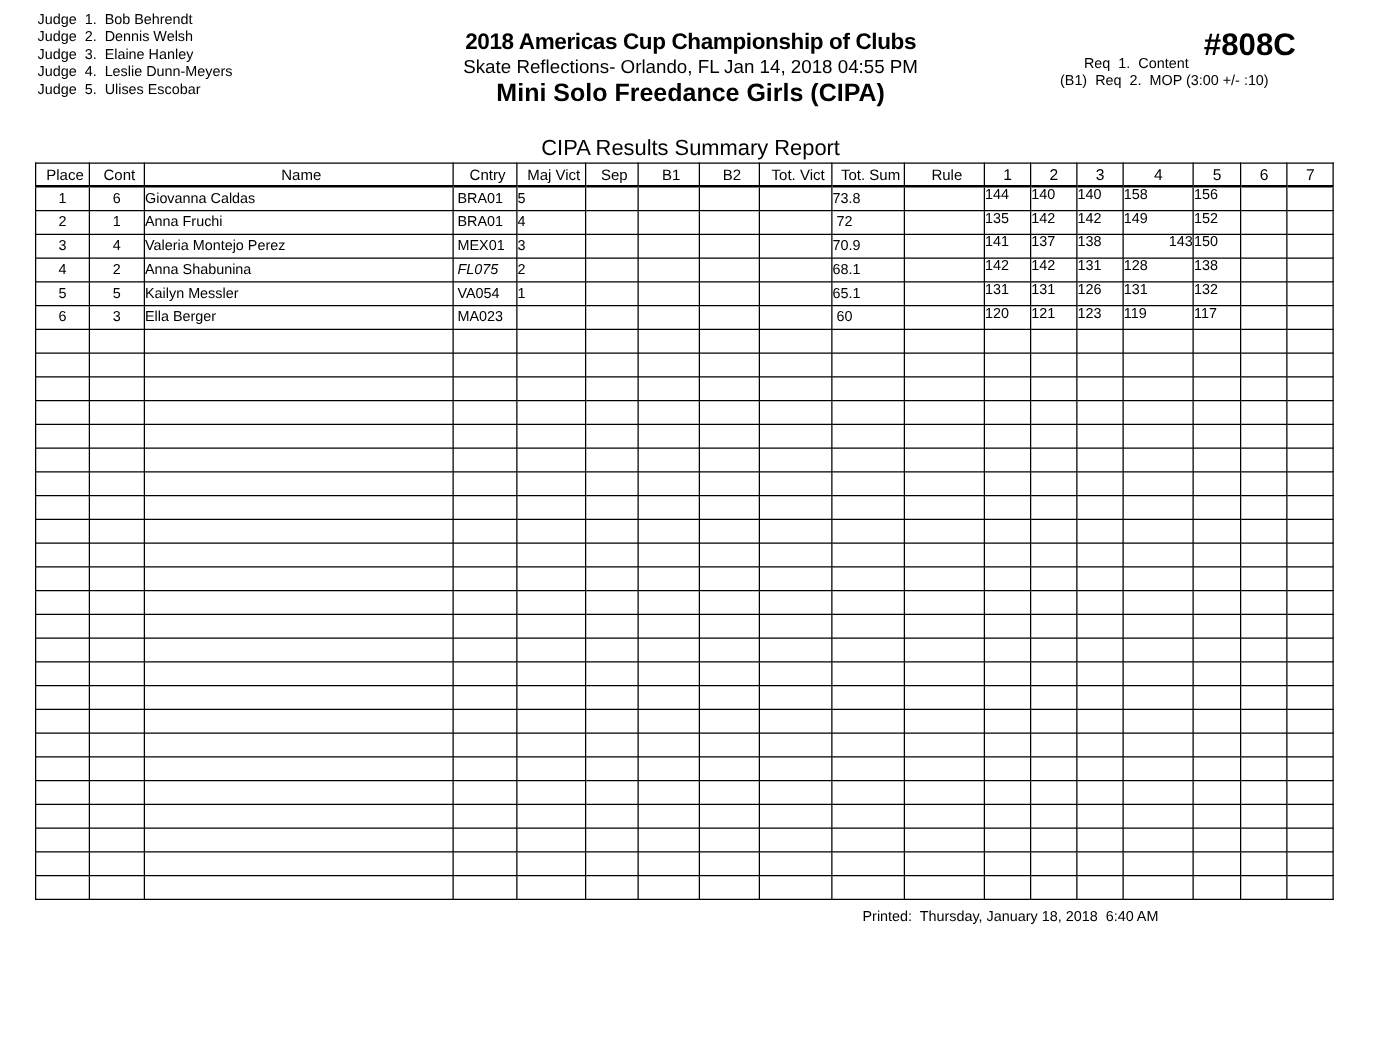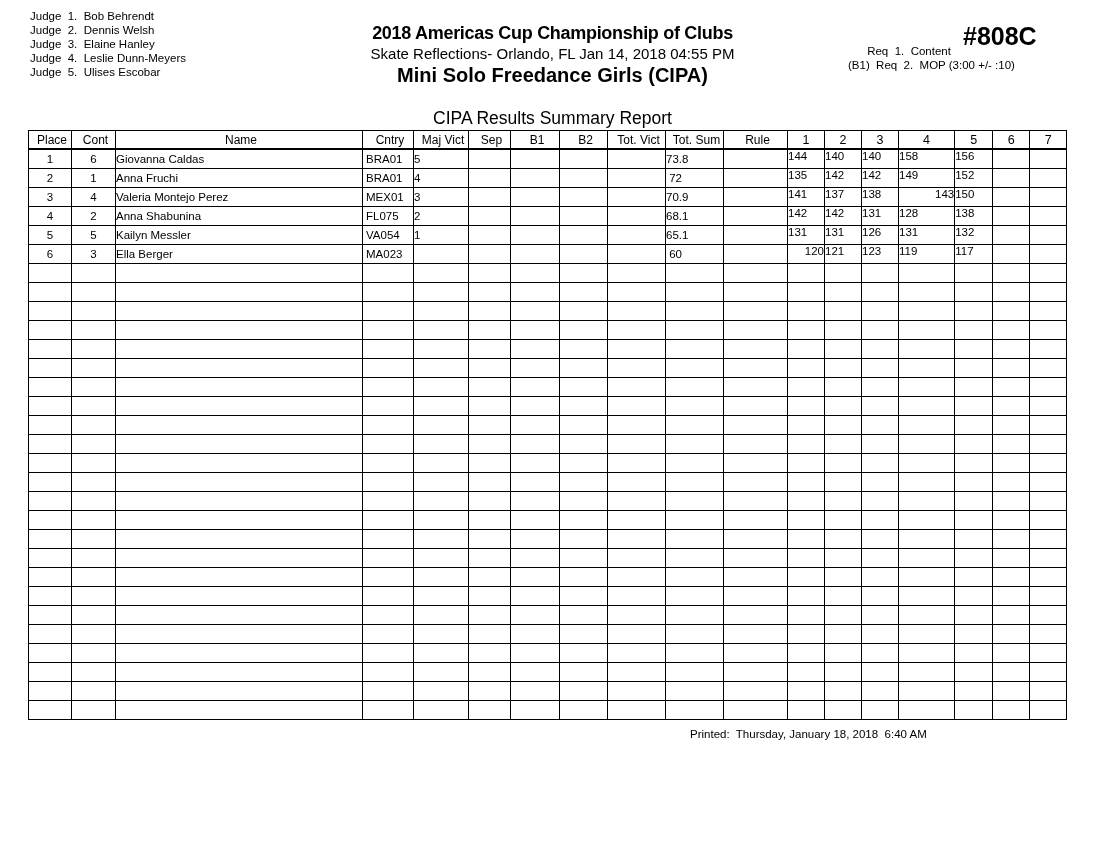--- a/index.html
+++ b/index.html
@@ -143,21 +143,21 @@
         <td class="sm" style="white-space: pre;">138</td>
         <td class="sm" style="white-space: pre; padding-left: 36px;">143</td>
         <td class="sm" style="white-space: pre;">150</td>
         <td class="sm" style="white-space: pre;"></td>
         <td class="sm" style="white-space: pre;"></td>
       </tr>
       <tr>
         <td class="ctr" style="white-space: pre;">4</td>
         <td class="ctr" style="white-space: pre;">2</td>
         <td class="pl" style="white-space: pre;">Anna Shabunina</td>
-        <td style="padding-left: 3px; white-space: pre;">FL075</td>
+        <td style="padding-left: 3px; white-space: pre; font-style: italic;">FL075</td>
         <td class="pl10" style="white-space: pre;">2</td>
         <td style="white-space: pre;"></td>
         <td style="white-space: pre;"></td>
         <td style="white-space: pre;"></td>
         <td style="white-space: pre;"></td>
         <td class="pl10" style="white-space: pre;">68.1</td>
         <td style="white-space: pre;"></td>
         <td class="sm" style="white-space: pre;">142</td>
         <td class="sm" style="white-space: pre;">142</td>
         <td class="sm" style="white-space: pre;">131</td>
@@ -191,21 +191,21 @@
         <td class="ctr" style="white-space: pre;">3</td>
         <td class="pl" style="white-space: pre;">Ella Berger</td>
         <td style="padding-left: 3px; white-space: pre;">MA023</td>
         <td class="pl10" style="white-space: pre;"></td>
         <td style="white-space: pre;"></td>
         <td style="white-space: pre;"></td>
         <td style="white-space: pre;"></td>
         <td style="white-space: pre;"></td>
         <td class="pl10" style="white-space: pre;"> 60</td>
         <td style="white-space: pre;"></td>
-        <td class="sm" style="white-space: pre; text-align: right;">120</td>
+        <td class="sm" style="white-space: pre;">120</td>
         <td class="sm" style="white-space: pre;">121</td>
         <td class="sm" style="white-space: pre;">123</td>
         <td class="sm" style="white-space: pre;">119</td>
         <td class="sm" style="white-space: pre;">117</td>
         <td class="sm" style="white-space: pre;"></td>
         <td class="sm" style="white-space: pre;"></td>
       </tr>
       <tr>
         <td></td>
         <td></td>

